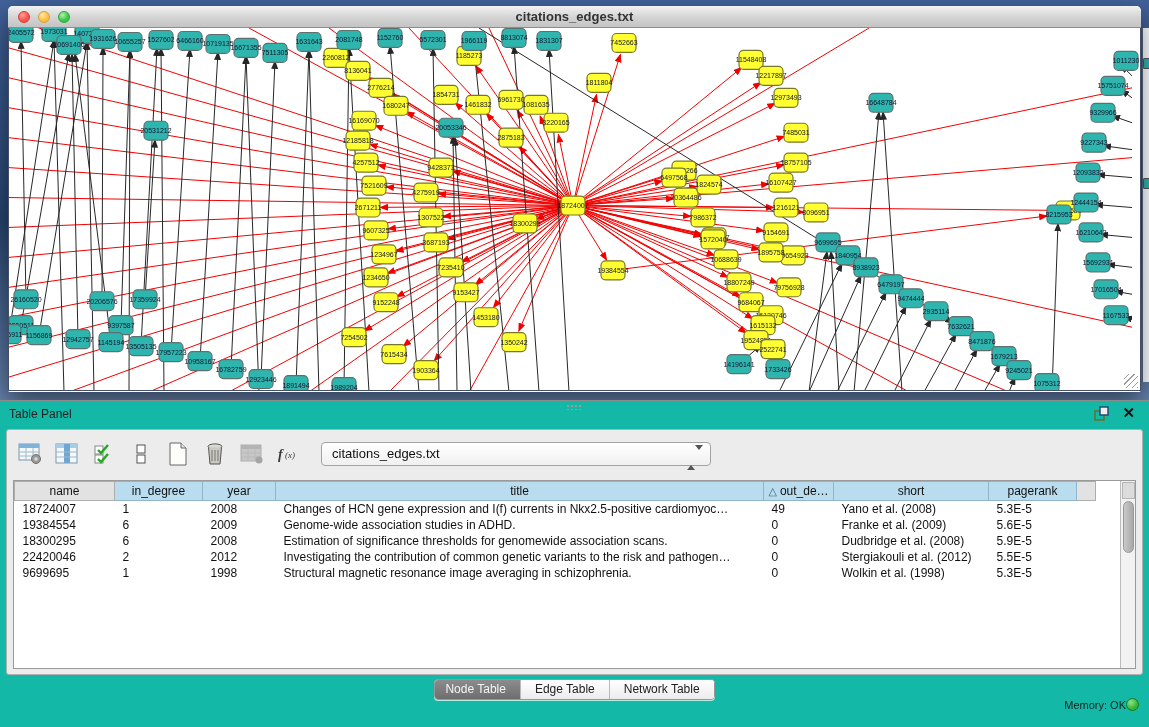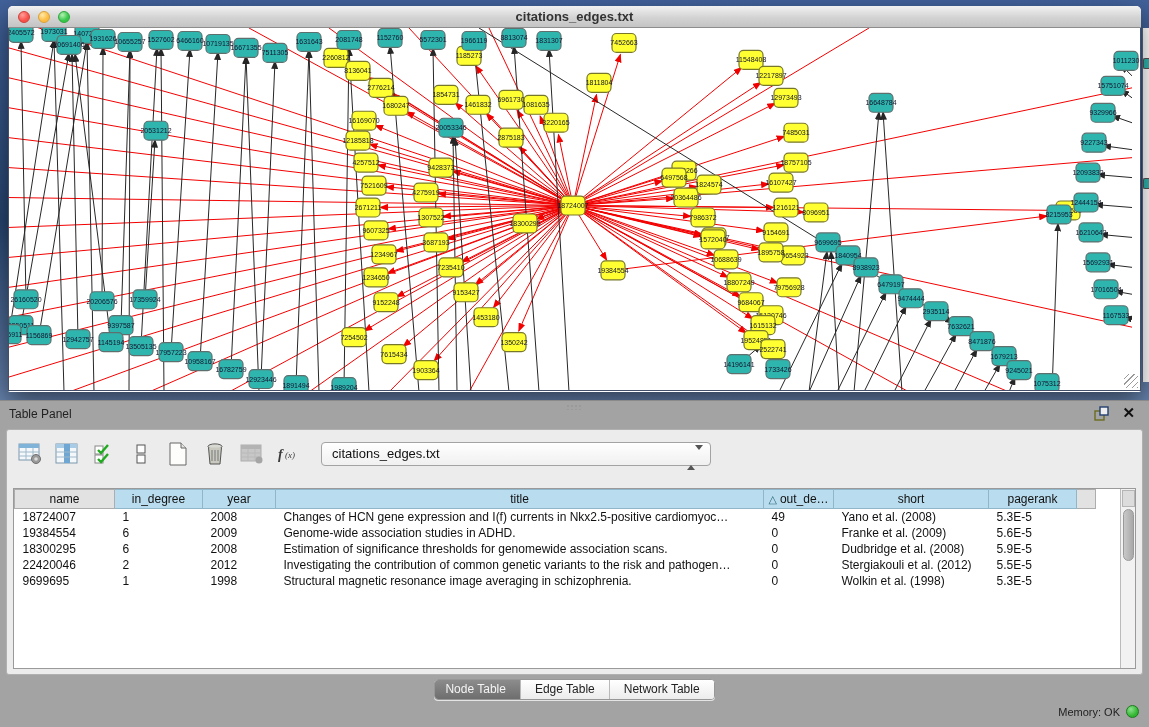--- a/index.html
+++ b/index.html
@@ -36,21 +36,21 @@
 
   .er { stroke:#f20000; stroke-width:1; }
   .eb { stroke:#262626; stroke-width:1; }
   .nd-y { fill:#ffff32; stroke:#77772c; stroke-width:1.2; }
   .nd-t { fill:#2eb6ae; stroke:#5f6f6e; stroke-width:1.2; }
   .nlbl { font-family:"Liberation Sans",sans-serif; font-size:7px; fill:#14142e;
     text-anchor:middle; }
 
   
   .table-panel { position:absolute; left:0; top:400px; width:1149px; height:328px;
-    background:#a3a3a3; border-top:1px solid #8a8a8a; }
+    background:#14b8a6; border-top:1px solid #8a8a8a; }
   .panel-header { position:relative; height:26px; }
   .panel-header .ph-title { position:absolute; left:9px; top:6px; font-size:12px; color:#222; }
   .panel-header .grip { position:absolute; left:566px; top:3px; width:16px; height:6px;
     background:radial-gradient(circle,#9a9a9a 1px,transparent 1.2px); background-size:4px 4px; }
   .panel-header .float-btn { position:absolute; right:40px; top:5px; cursor:default; }
   .panel-header .close-x { position:absolute; right:14px; top:3px; font-size:15px;
     font-weight:bold; color:#111; }
 
   .panel-body { position:absolute; left:6px; right:6px; top:28px; height:246px;
     background:#ececec; border:1px solid #b0b0b0; border-radius:3px; }
@@ -60,21 +60,21 @@
   .combo { position:relative; margin-left:8px; width:390px; height:24px;
     background:linear-gradient(180deg,#ffffff,#f0f0f0); border:1px solid #a3a3a3;
     border-radius:4px; font-size:13px; color:#111; line-height:22px; padding-left:10px; }
   .combo .steppers { position:absolute; right:7px; top:4px; }
   .combo .up, .combo .dn { width:0; height:0; border-left:4px solid transparent;
     border-right:4px solid transparent; margin:2px 0; }
   .combo .up { border-bottom:5px solid #555; }
   .combo .dn { border-top:5px solid #555; }
 
   .table-wrap { position:absolute; left:6px; right:6px; top:50px; bottom:5px;
-    background:#fff; border:1px solid #9a9a9a; overflow:hidden;margin-top:8px; }
+    background:#fff; border:1px solid #9a9a9a; overflow:hidden; }
   table.data { border-collapse:collapse; table-layout:fixed; width:1082px; font-size:12px; }
   table.data th { height:19px; background:#b9dcee; border:1px solid #8fb6c9;
     font-weight:normal; color:#111; text-align:center; overflow:hidden; white-space:nowrap; }
   table.data th.first { background:#e2e2e2; border-color:#adadad; }
   table.data td { height:16px; padding:0 0 0 8px; color:#111; white-space:nowrap;
     overflow:hidden; border:none; }
   .sort-tri { color:#2a6a7a; font-size:11px; margin-right:3px; }
   .vscroll { position:absolute; right:0; top:0; bottom:0; width:15px;
     background:#f2f2f2; border-left:1px solid #bbb; }
   .vscroll .corner { position:absolute; top:1px; left:1px; width:13px; height:17px;
@@ -84,22 +84,22 @@
 
   .tabs { position:absolute; left:0; top:278px; width:100%; display:flex;
     justify-content:center; }
   .tab-group { display:flex; border:1px solid #979797; border-radius:4px; overflow:hidden;
     background:#fff; box-shadow:0 1px 0 rgba(255,255,255,.7); }
   .tab { padding:2px 14px; font-size:12px; color:#222; height:19px; line-height:15px;
     background:linear-gradient(180deg,#ffffff,#ececec); border-left:1px solid #b9b9b9; }
   .tab:first-child { border-left:none;padding-left:10px; }
   .tab.active { background:linear-gradient(180deg,#8c8c8c,#6e6e6e); color:#f4f4f4; }
 
-  .statusbar { position:absolute; right:10px; bottom:10px; display:flex;
-    align-items:center; gap:6px; }
+  .statusbar { position:absolute; right:10px; bottom:17px; display:flex;
+    align-items:center; }
   .statusbar .mem { font-size:11px; color:#222; }
   .dot { width:13px; height:13px; border-radius:50%;
     background:radial-gradient(circle at 35% 30%,#8ce28c,#2fb52f 65%); border:1px solid #1d7a1d; }
 </style>
 </head>
 <body>
 
 <div class="desktop">
 
   <div class="right-sliver">

